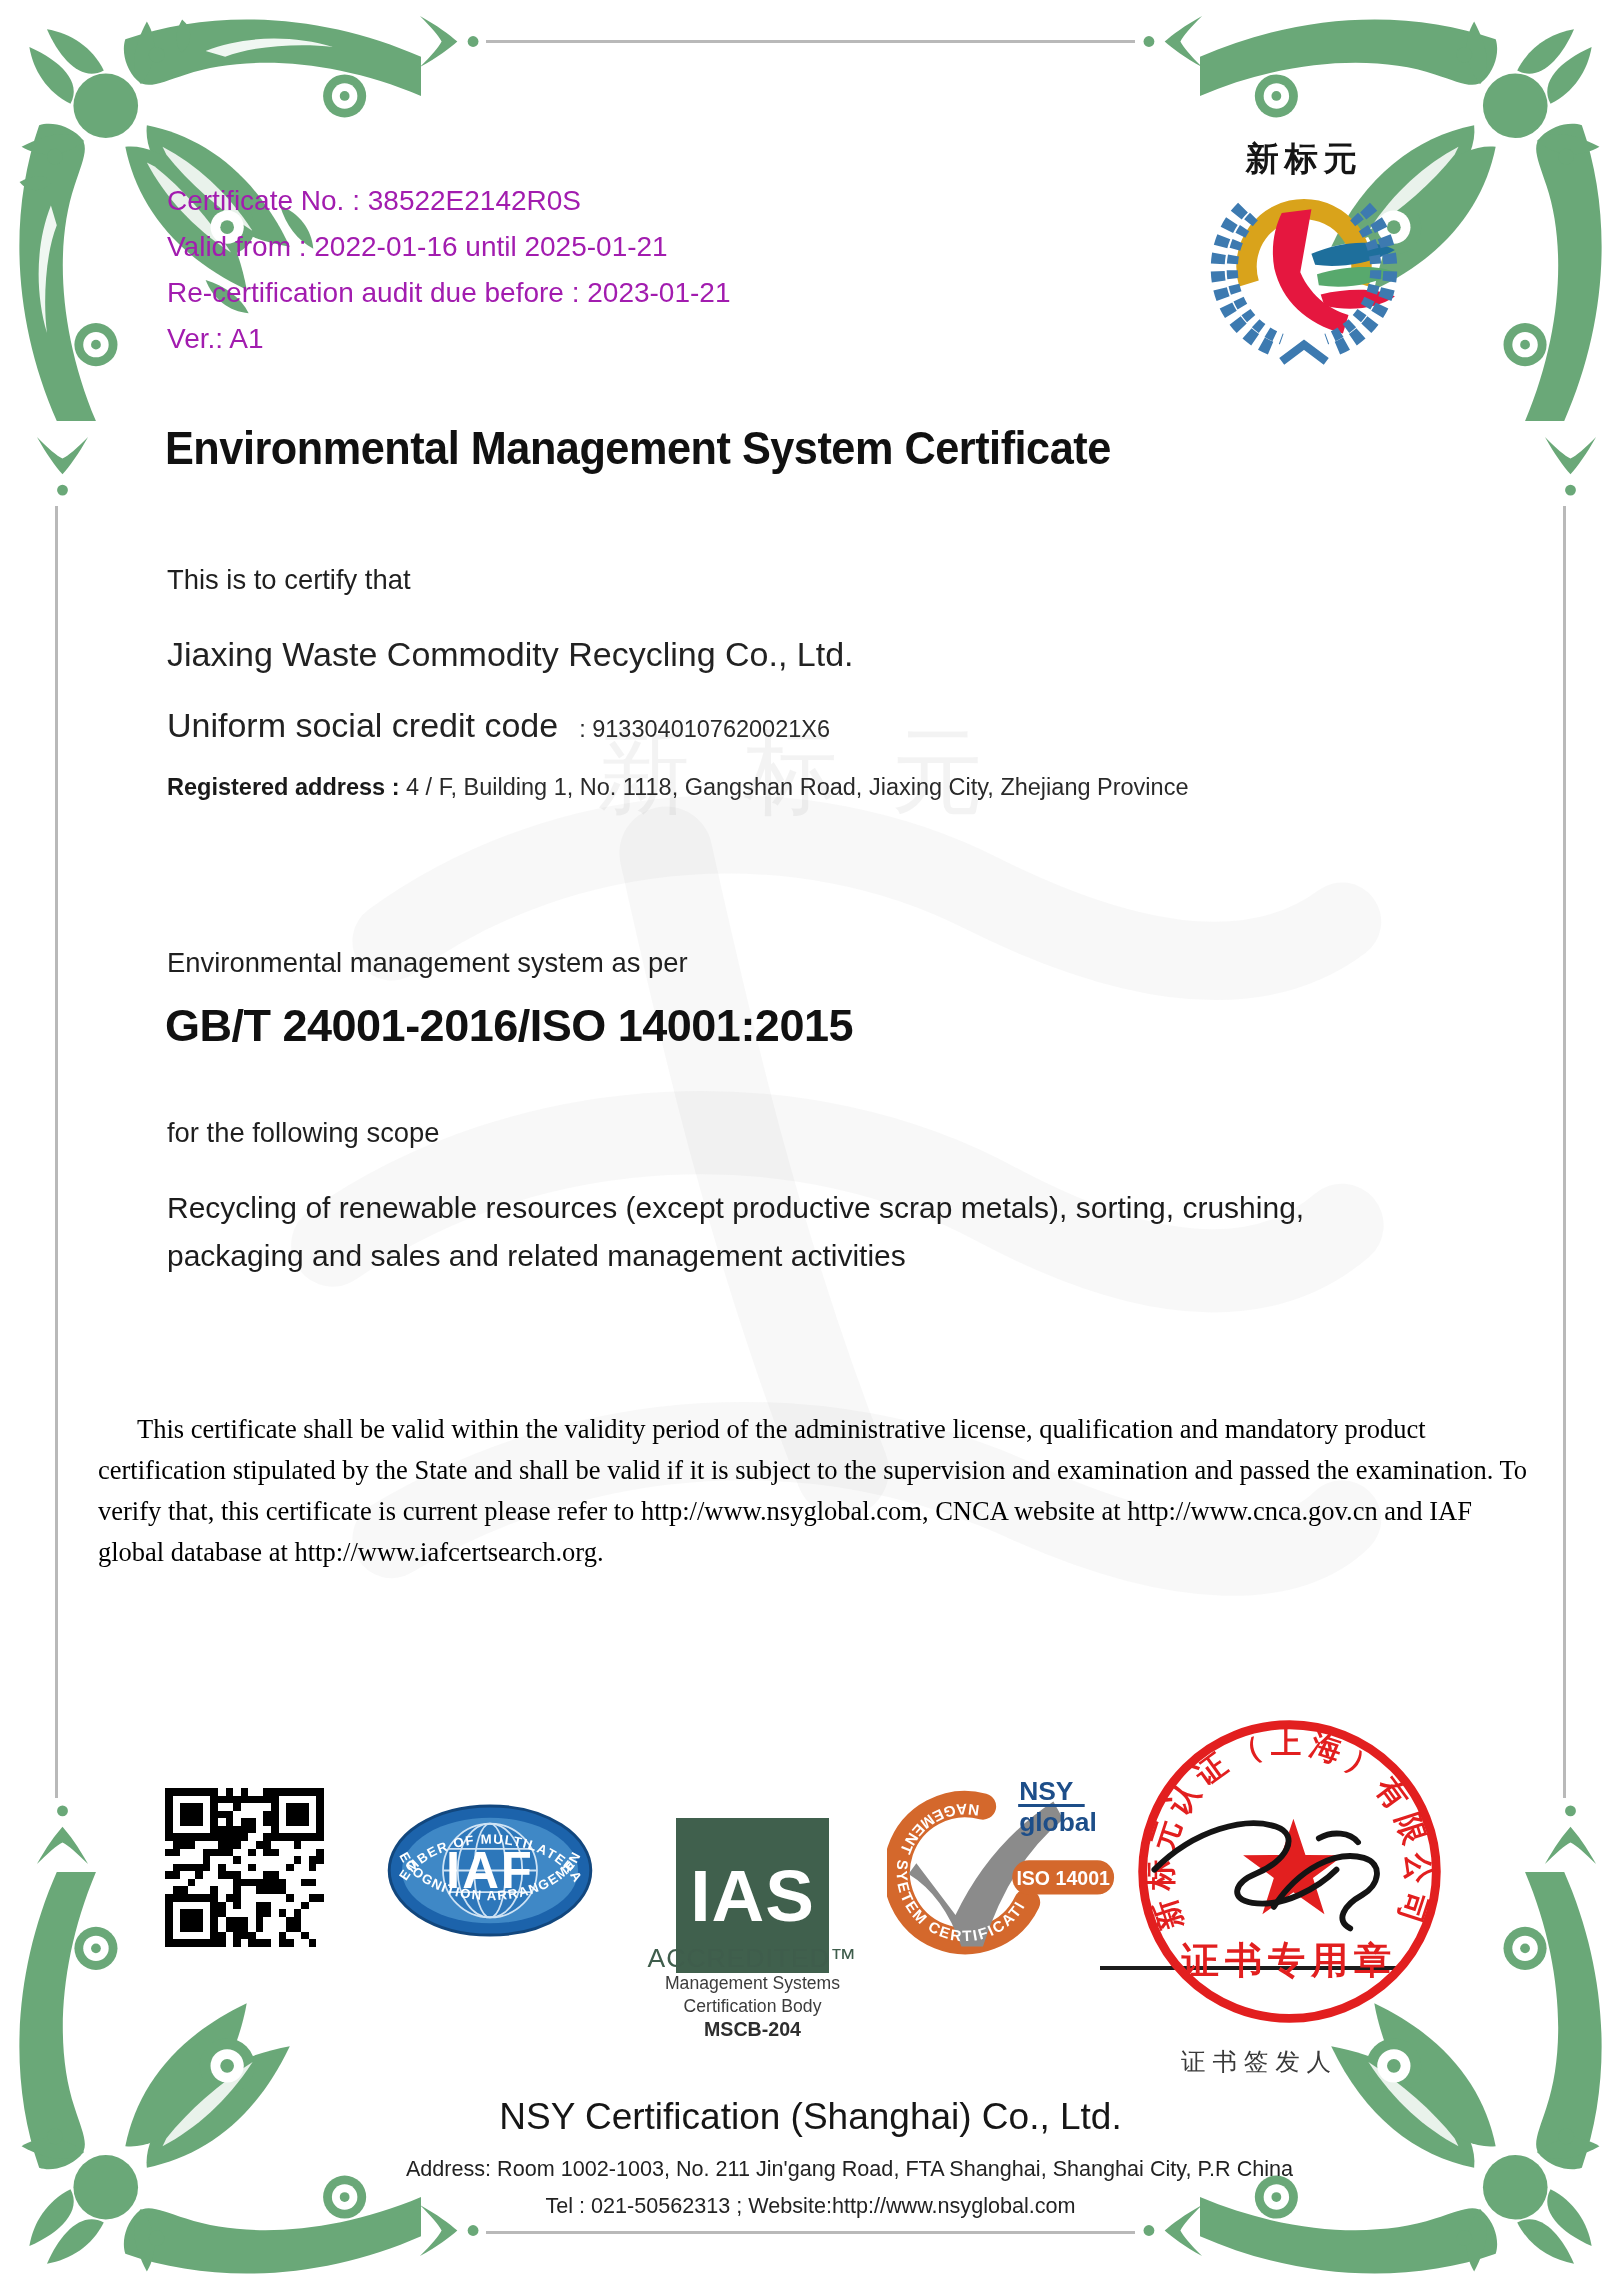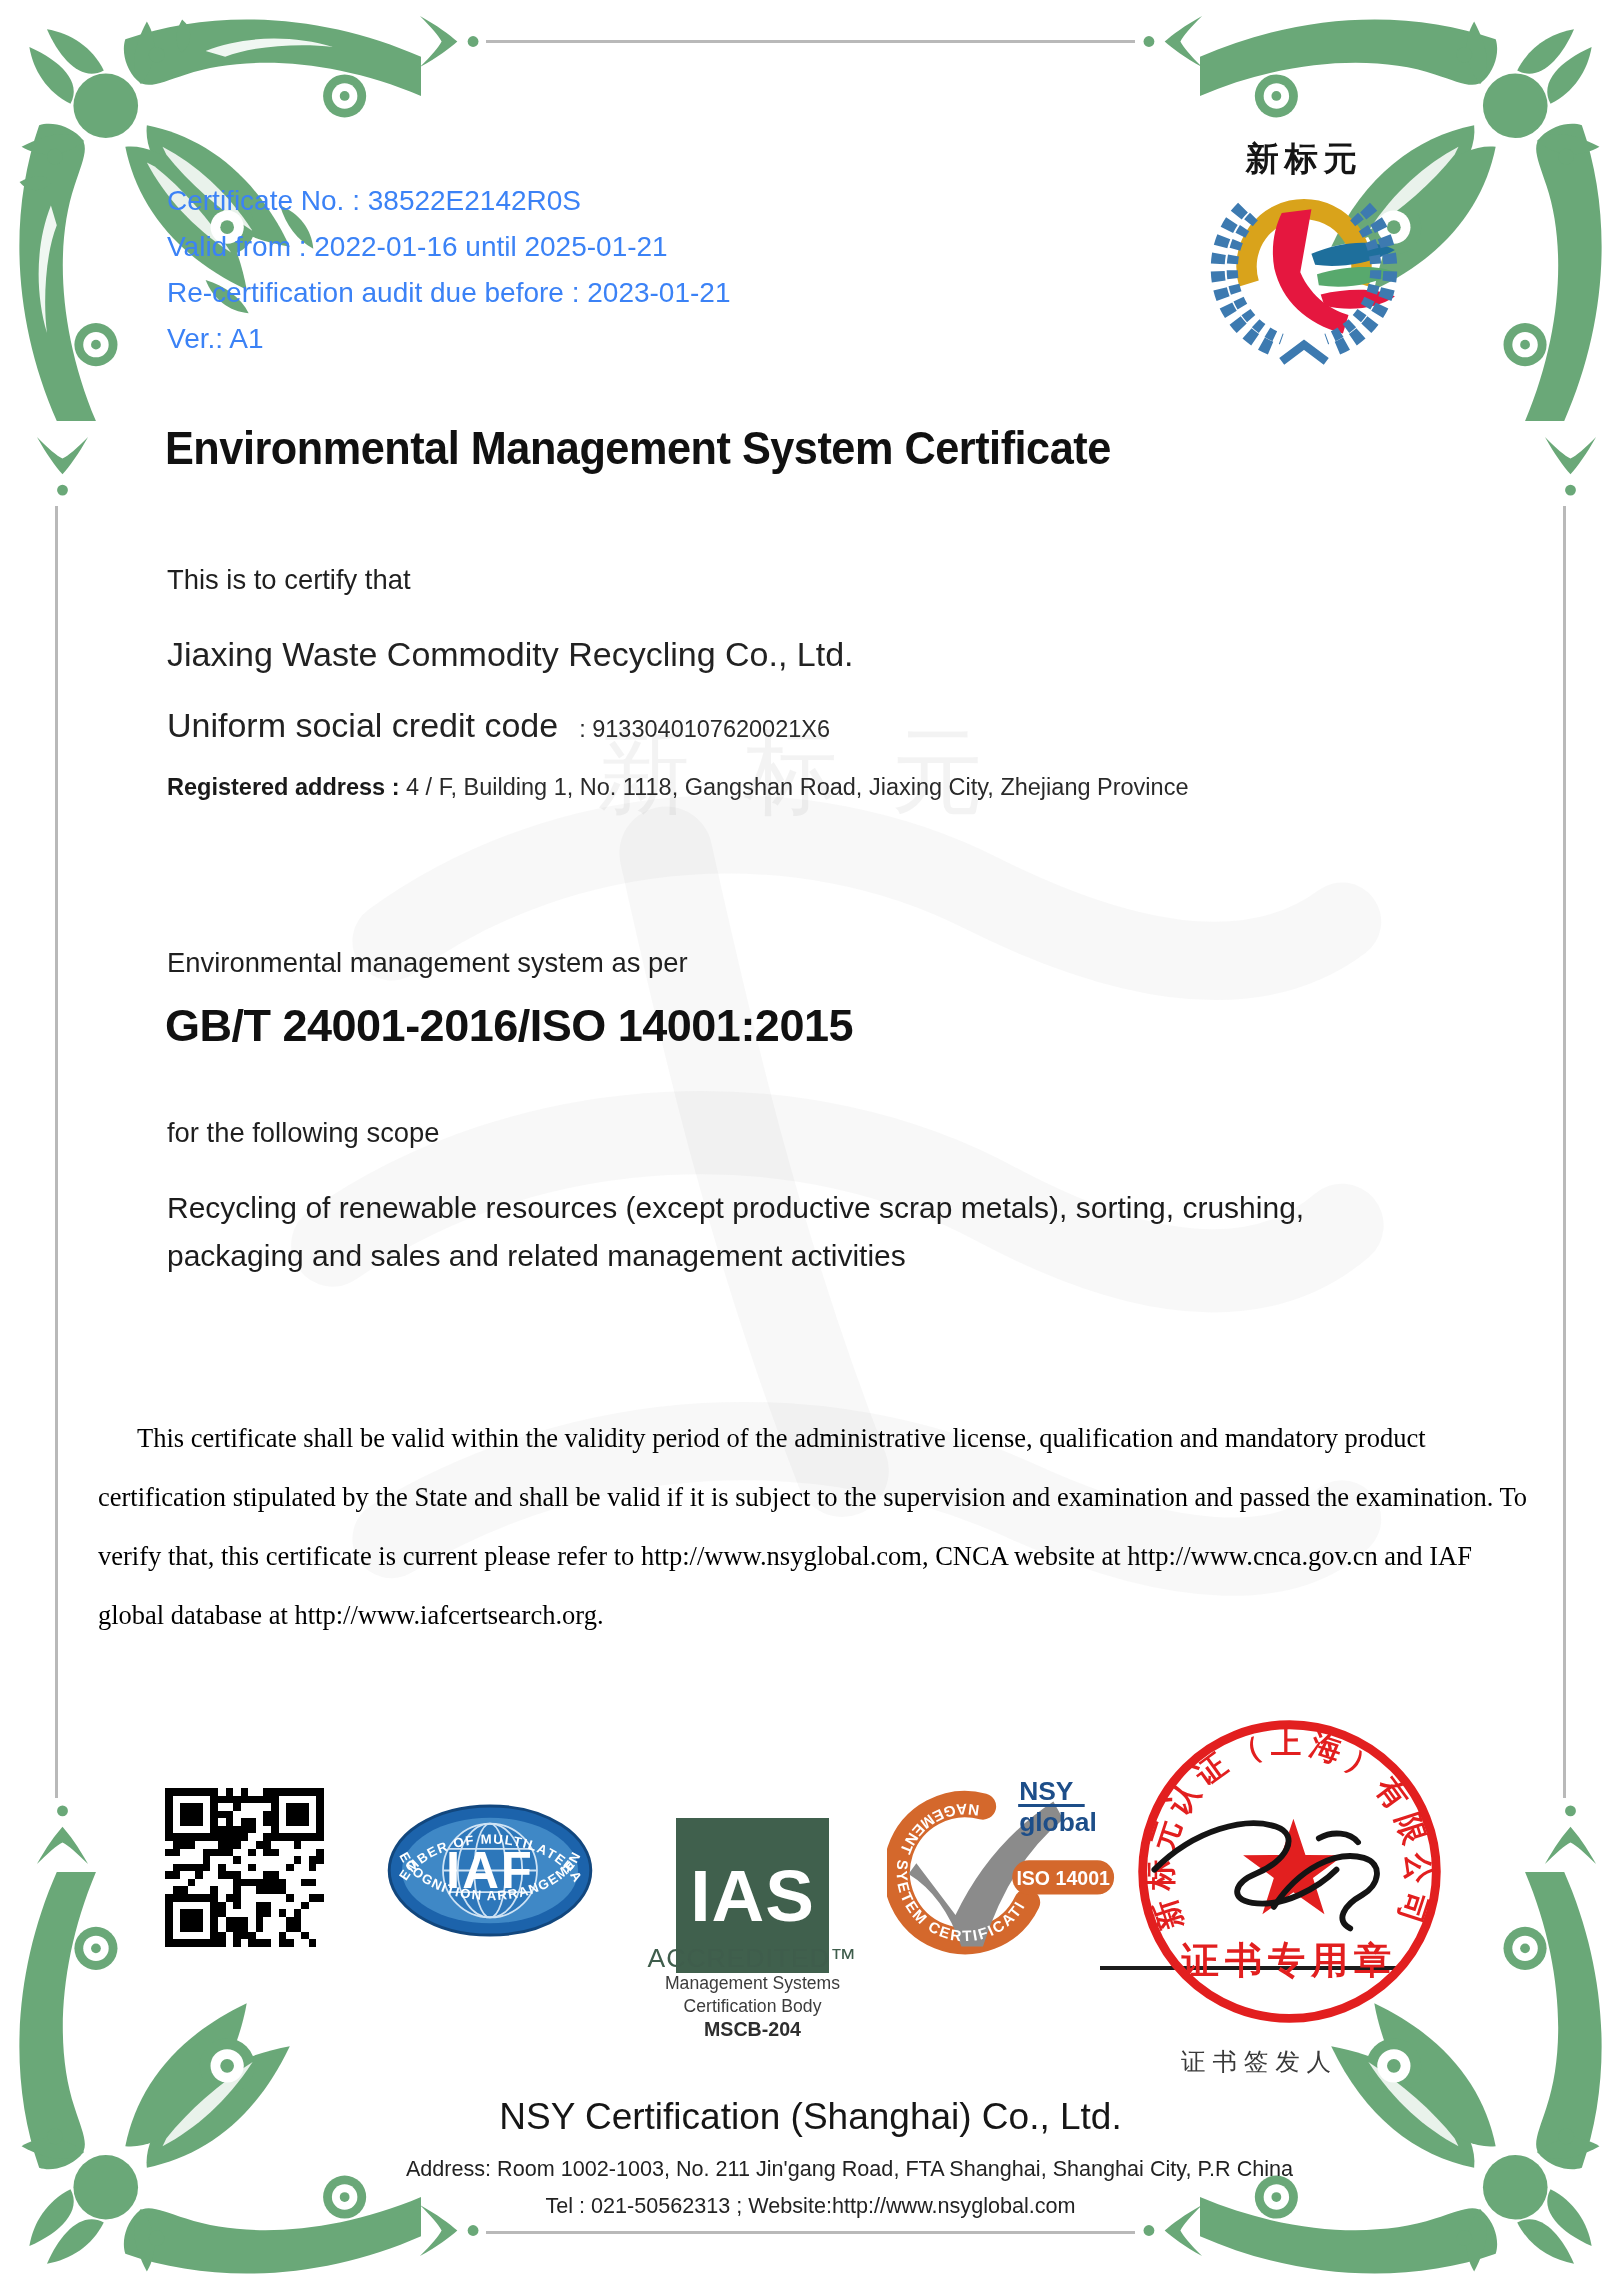--- a/index.html
+++ b/index.html
@@ -8,35 +8,35 @@
   .abs{position:absolute;}
   
   .corner{position:absolute;width:421px;height:421px;}
   .corner.tl{left:0;top:0;}
   .corner.tr{right:0;top:0;transform:scaleX(-1);}
   .corner.bl{left:0;bottom:0;transform:scaleY(-1);}
   .corner.br{right:0;bottom:0;transform:scale(-1,-1);}
   .edge-line{position:absolute;background:#b9b9b9;}
   .edge-arrow{position:absolute;width:71px;height:59px;}
   
-  .cert-info{left:167px;top:178px;font-size:28px;line-height:46px;color:#3b82f6;}
+  .cert-info{left:167px;top:178px;font-size:28px;line-height:46px;color:#a21caf;}
   .main-title{left:165px;top:421px;font-size:46px;font-weight:bold;color:#111;
               letter-spacing:-0.5px;transform:scaleX(.94);transform-origin:left;white-space:nowrap;}
   .certify-intro{left:167px;top:564px;font-size:27.4px;}
   .company{left:167px;top:635px;font-size:34px;color:#222;}
   .credit{left:167px;top:706px;font-size:34px;color:#222;display:flex;align-items:baseline;gap:21px;}
   .credit .small{font-size:23.5px;color:#2a2a2a;}
   .addr{left:167px;font-size:23.5px;color:#2a2a2a;}
   .addr b{color:#1a1a1a;}
   .asper{left:167px;top:947px;font-size:27.4px;}
   .standard{left:165px;top:1000px;font-size:45px;font-weight:bold;color:#111;letter-spacing:-0.5px;white-space:nowrap;}
   .scope-intro{left:167px;top:1117px;font-size:27.4px;}
   .scope{left:167px;top:1184px;width:1274px;font-size:30px;line-height:48px;color:#1c1c1c;}
   .legal{left:98px;top:1409px;width:1437px;font-family:"Liberation Serif",serif;
-         font-size:26.5px;line-height:59px;color:#000;text-indent:39px;}
+         font-size:26.5px;line-height:41px;color:#000;text-indent:39px;}
   
   .ias-square{left:676px;top:1770px;width:153px;height:155px;background:#40604d;
               display:flex;align-items:center;justify-content:center;margin-top:48px;}
   .ias-square span{color:#fff;font-size:73px;font-weight:bold;letter-spacing:1px;}
   .ias-text{left:639px;width:227px;text-align:center;color:#3f5d4c;}
   .ias-accredited{top:1943px;font-size:26.5px;letter-spacing:1px;}
   .ias-l1{top:1973px;font-size:17.6px;color:#3c3c3c;}
   .ias-l2{top:1996px;font-size:17.6px;color:#3c3c3c;}
   .ias-l3{top:2018px;font-size:19.6px;font-weight:bold;color:#2e2e2e;}
   .sign-line{left:1100px;top:1966px;width:304px;height:3.9px;background:#1c1c1c;}

